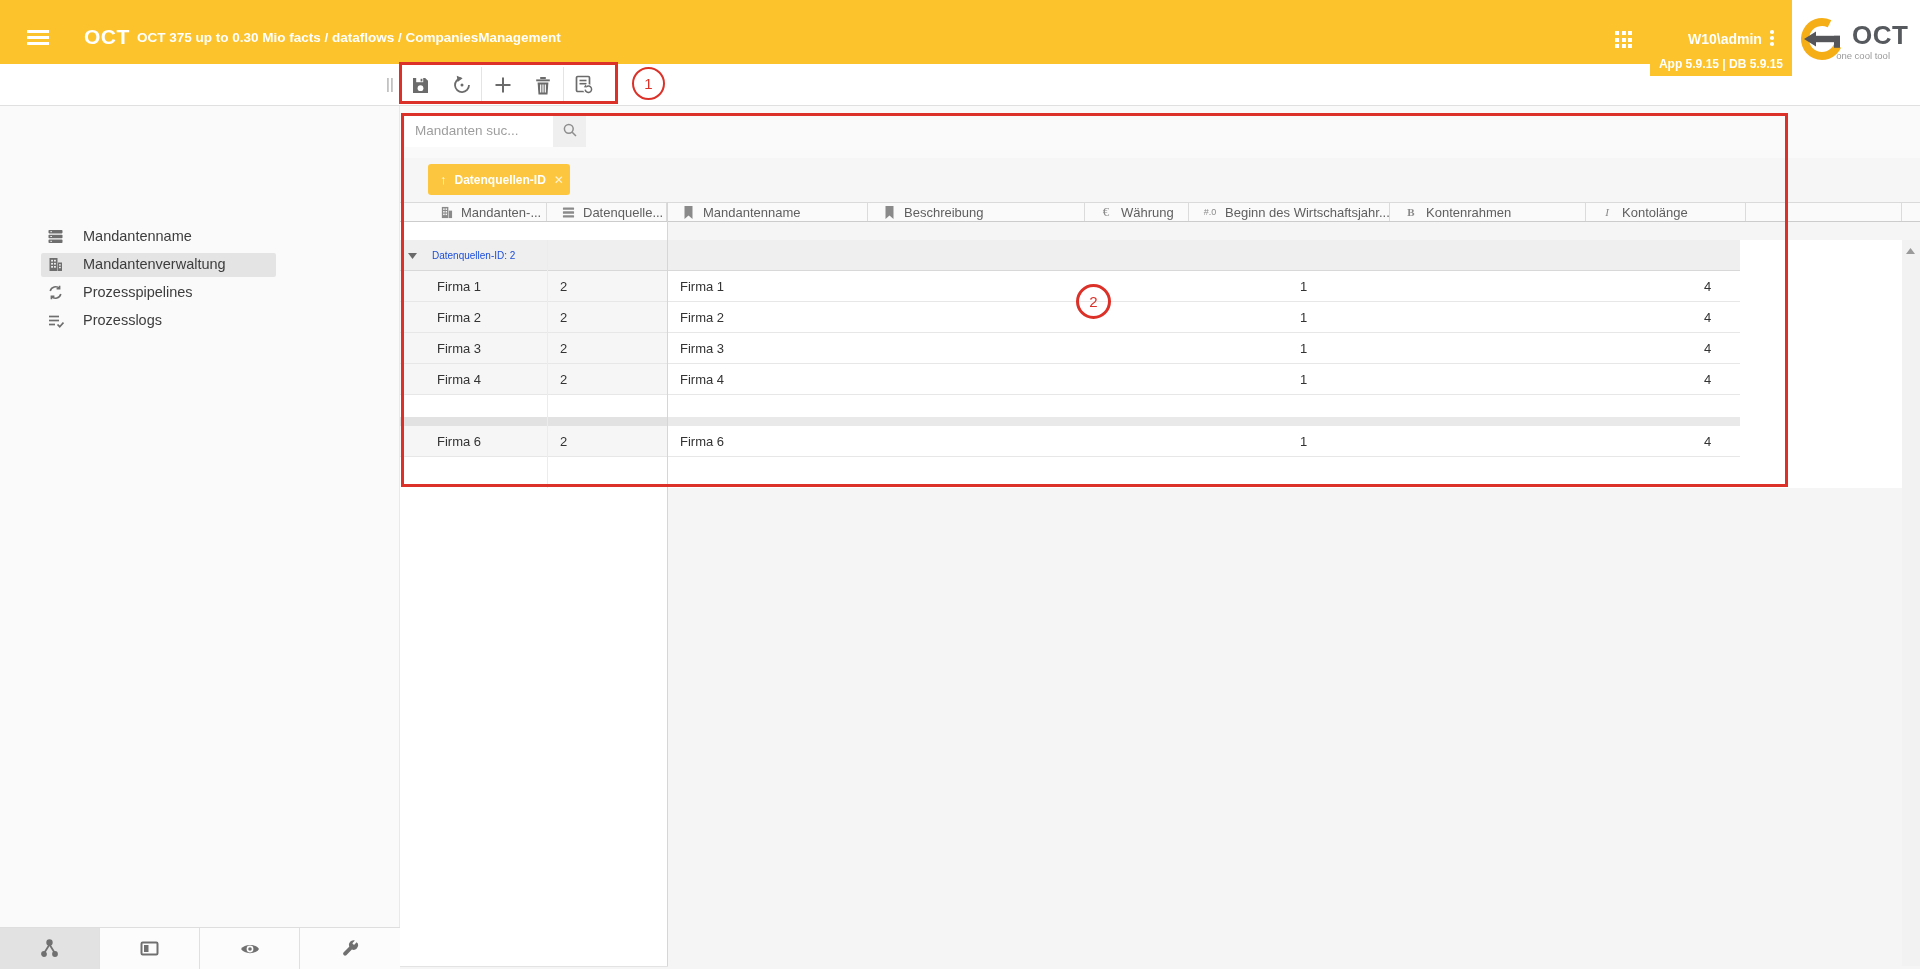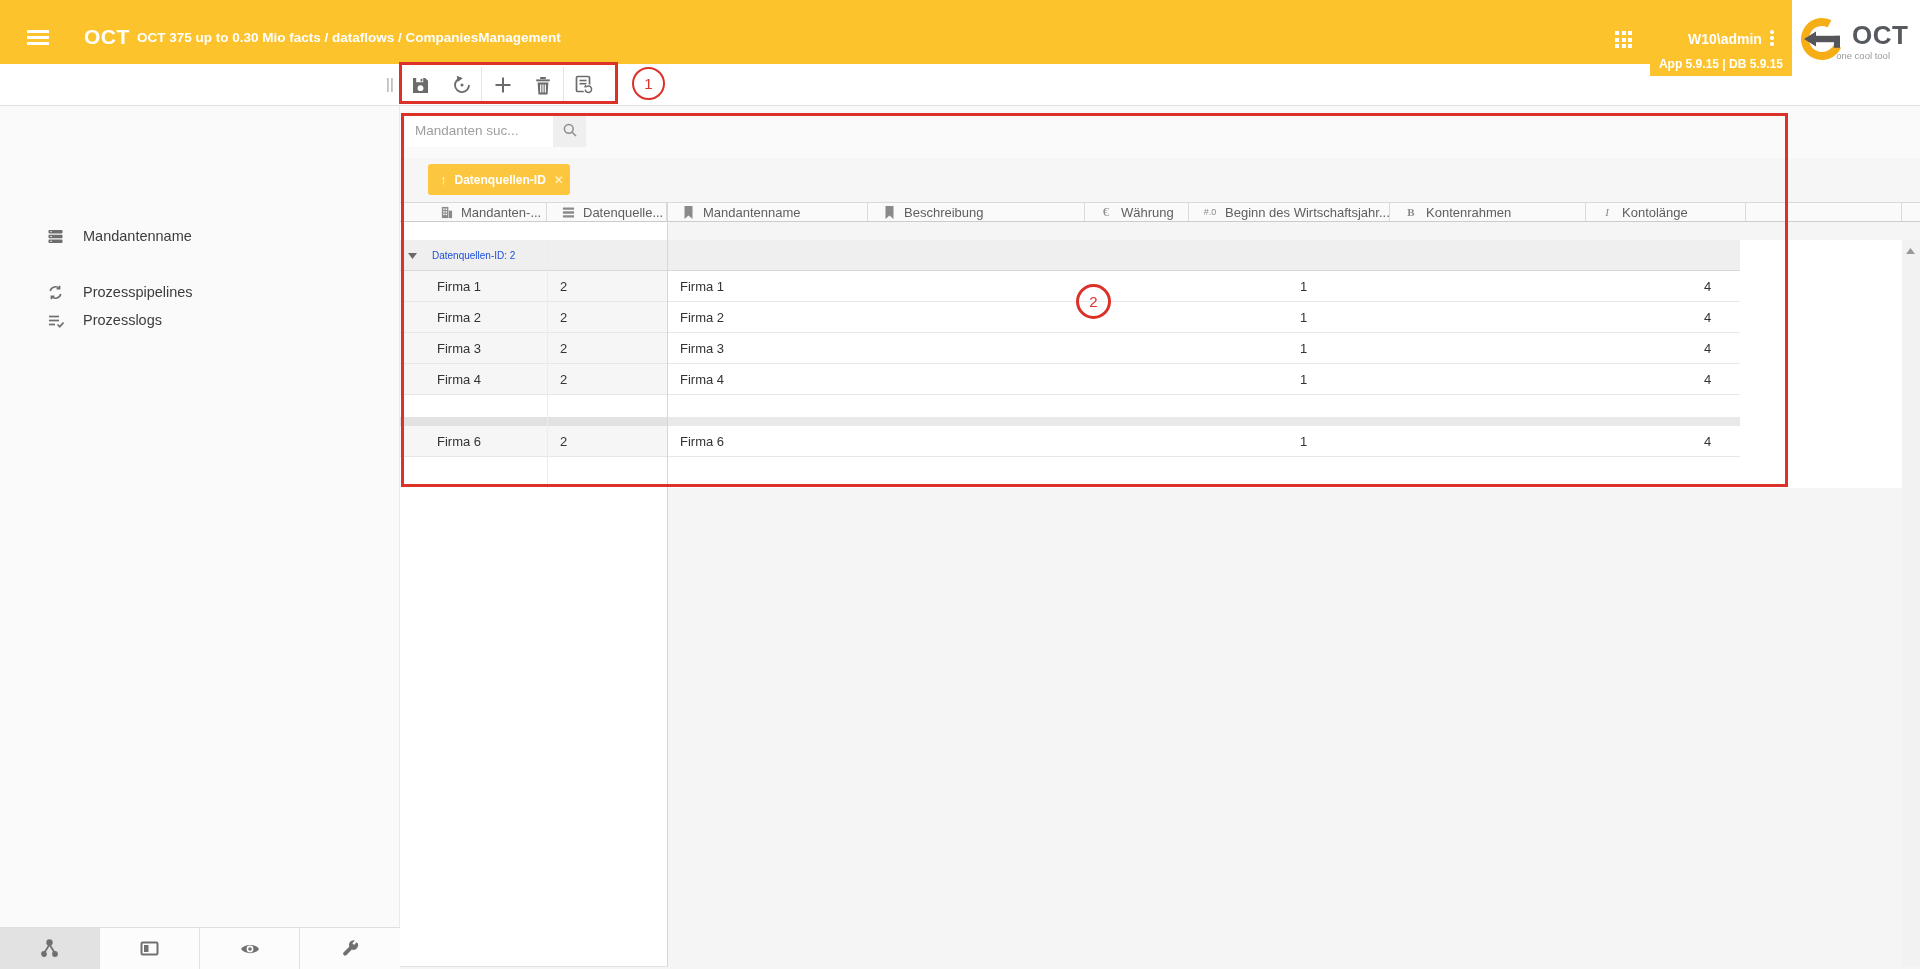--- a/index.html
+++ b/index.html
@@ -263,20 +263,42 @@
             </g>
             <g fill="#fafafa">
               <rect x="3.4" y="3.2" width="1.5" height="1"></rect>
               <rect x="3.4" y="8" width="1.5" height="1"></rect>
               <rect x="3.4" y="12.8" width="1.5" height="1"></rect>
             </g>
           </svg>
       </span>
       <span class="nav-label">Mandantenname</span>
     </div>
+    <div class="nav-item" style="top:145px;">
+      <div class="nav-sel-bg"></div>
+      <span class="nav-icon">
+        <svg width="17" height="17" viewBox="0 0 17 17">
+            <g fill="#6e6e6e">
+              <rect x="2.5" y="2" width="8" height="13"></rect>
+              <rect x="11" y="6.5" width="4" height="8.5"></rect>
+            </g>
+            <g fill="#fafafa">
+              <rect x="4.2" y="3.8" width="1.7" height="1.7"></rect>
+              <rect x="7.1" y="3.8" width="1.7" height="1.7"></rect>
+              <rect x="4.2" y="6.9" width="1.7" height="1.7"></rect>
+              <rect x="7.1" y="6.9" width="1.7" height="1.7"></rect>
+              <rect x="4.2" y="10" width="1.7" height="1.7"></rect>
+              <rect x="7.1" y="10" width="1.7" height="1.7"></rect>
+              <rect x="12.1" y="8.2" width="1.6" height="1.4"></rect>
+              <rect x="12.1" y="10.8" width="1.6" height="1.4"></rect>
+            </g>
+          </svg>
+      </span>
+      <span class="nav-label">Mandantenverwaltung</span>
+    </div>
     <div class="nav-item" style="top:201px;">
       <span class="nav-icon">
         <svg width="17" height="17" viewBox="0 0 17 17" stroke="#6e6e6e" stroke-width="1.7" fill="none">
             <line x1="2" y1="4.5" x2="12" y2="4.5"></line>
             <line x1="2" y1="8.5" x2="12" y2="8.5"></line>
             <line x1="2" y1="12.5" x2="8" y2="12.5"></line>
             <path d="M10.5 12.5 l2.2 2.2 L16.5 10.5"></path>
           </svg>
       </span>
       <span class="nav-label">Prozesslogs</span>

